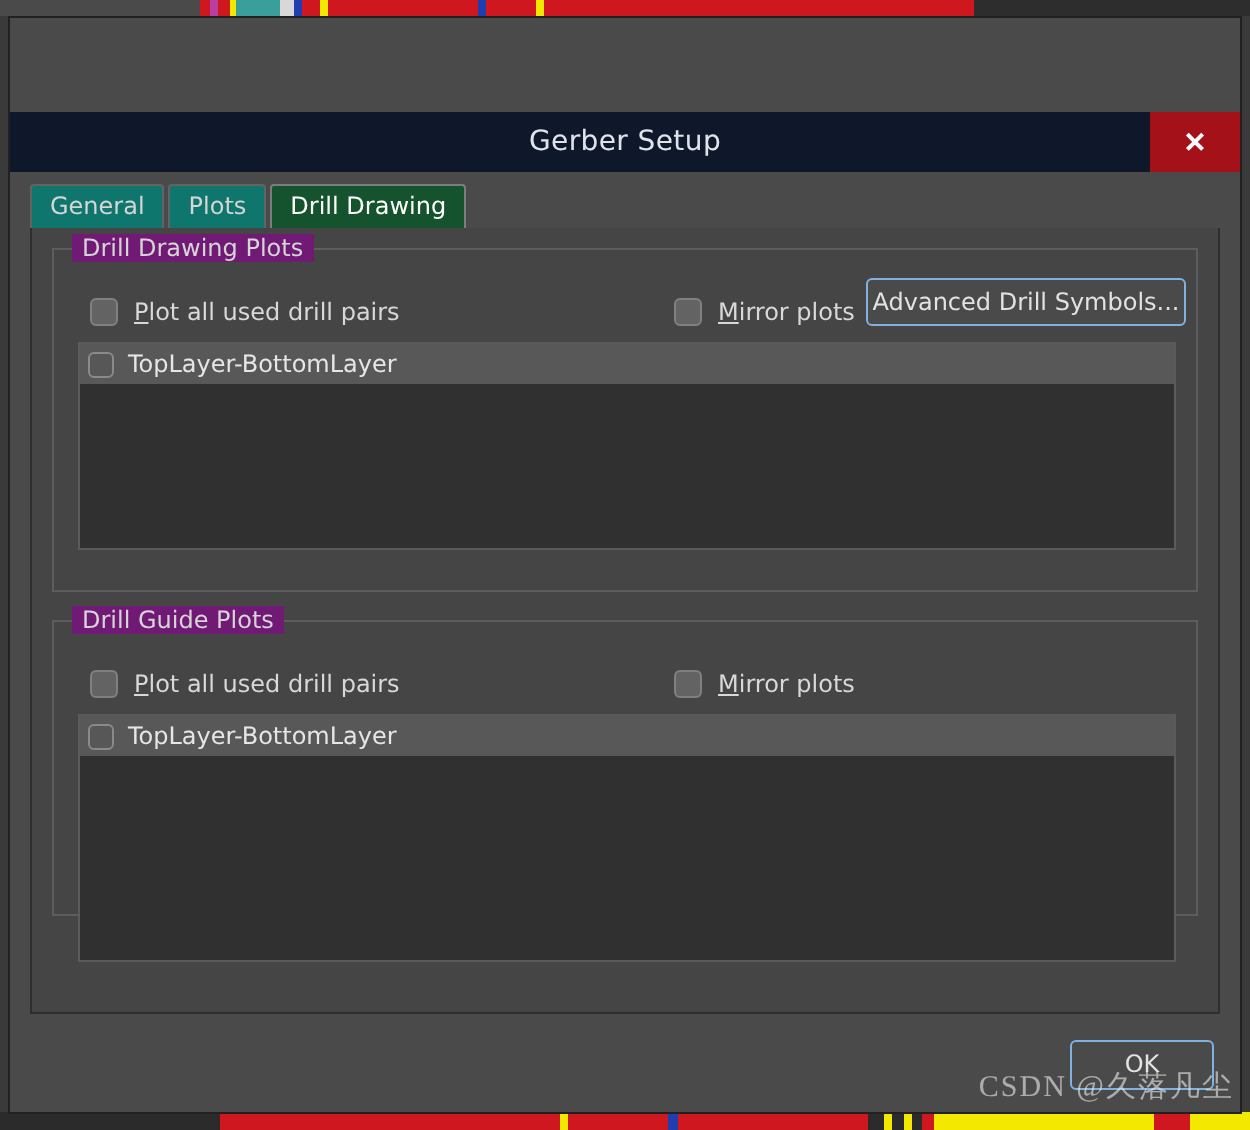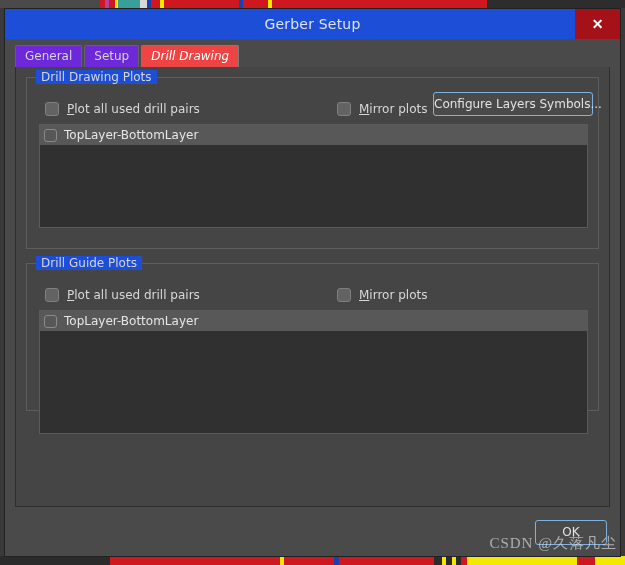--- a/index.html
+++ b/index.html
@@ -45,24 +45,25 @@
     box-sizing: border-box;
     display: flex;
     flex-direction: column;
   }
 
   
   #titlebar {
     position: relative;
     height: 30px;
     flex: 0 0 30px;
-    background: #1d4ed8;
+    background: #0f172a;
     display: flex;
     align-items: center;
     justify-content: center;
+    margin-top: 47px;
   }
   #title-text {
     font-size: 14px;
     color: #dfe3ea;
     letter-spacing: .2px;
   }
   #close-btn {
     position: absolute;
     right: 0;
     top: 0;
@@ -86,33 +87,32 @@
     display: flex;
     align-items: flex-end;
     gap: 2px;
     background: #4a4a4a;
     position: relative;
     z-index: 2;
   }
   .tab {
     padding: 3px 9px 4px 9px;
     font-size: 12px;
-    background: #6d28d9;
+    background: #0f766e;
     color: #d5d5d5;
     border: 1px solid #636363;
     border-bottom: none;
     border-radius: 2px 2px 0 0;
     cursor: pointer;
     line-height: 14px;
   }
   .tab.active {
-    background: #ef4444;
+    background: #14532d;
     color: #ffffff;
     border-color: #7d7d7d;
-    font-style: italic;
   }
 
   
   #tabpage {
     flex: 1 1 auto;
     margin: 0 10px 0 10px;
     border: 1px solid #2e2e2e;
     background: #454545;
     box-sizing: border-box;
     padding: 10px 10px 0 10px;
@@ -128,21 +128,21 @@
     border: 1px solid #5d5d5d;
     margin-bottom: 14px;
     padding: 14px 10px 10px 10px;
     box-sizing: border-box;
   }
   .groupbox > .gb-title {
     position: absolute;
     top: -8px;
     left: 9px;
     padding: 0 5px;
-    background: #1d4ed8;
+    background: #701a75;
     font-size: 12px;
     color: #d5d5d5;
     white-space: nowrap;
   }
   #group-drawing { height: 172px; }
   #group-guide   { height: 148px; }
 
   
   .opt-row {
     display: flex;
@@ -306,39 +306,39 @@
 
 <div id="dialog">
 
   <div id="titlebar">
     <span id="title-text">Gerber Setup</span>
     <button id="close-btn">✕</button>
   </div>
 
   <div id="tabstrip">
       <div class="tab">General</div>
-      <div class="tab">Setup</div>
+      <div class="tab">Plots</div>
       <div class="tab active">Drill Drawing</div>
     </div>
 
   <div id="tabpage">
 
     <div class="groupbox" id="group-drawing">
       <div class="gb-title">Drill Drawing Plots</div>
 
       <div class="opt-row">
         <div class="cb"></div>
         <span class="cb-label"><u>P</u><span>lot all used drill pairs</span></span>
 
         <span class="opt-mirror">
           <span class="cb"></span>
           <span class="cb-label"><u>M</u><span>irror plots</span></span>
         </span>
 
-        <button class="btn focus" id="configure-btn">Configure Layers Symbols...</button>
+        <button class="btn focus" id="configure-btn">Advanced Drill Symbols...</button>
       </div>
 
       <div class="listbox" id="list-drawing">
           <div class="list-row">
             <div class="cb"></div>
             <span class="list-row-label">TopLayer-BottomLayer</span>
           </div>
         </div>
     </div>
 

